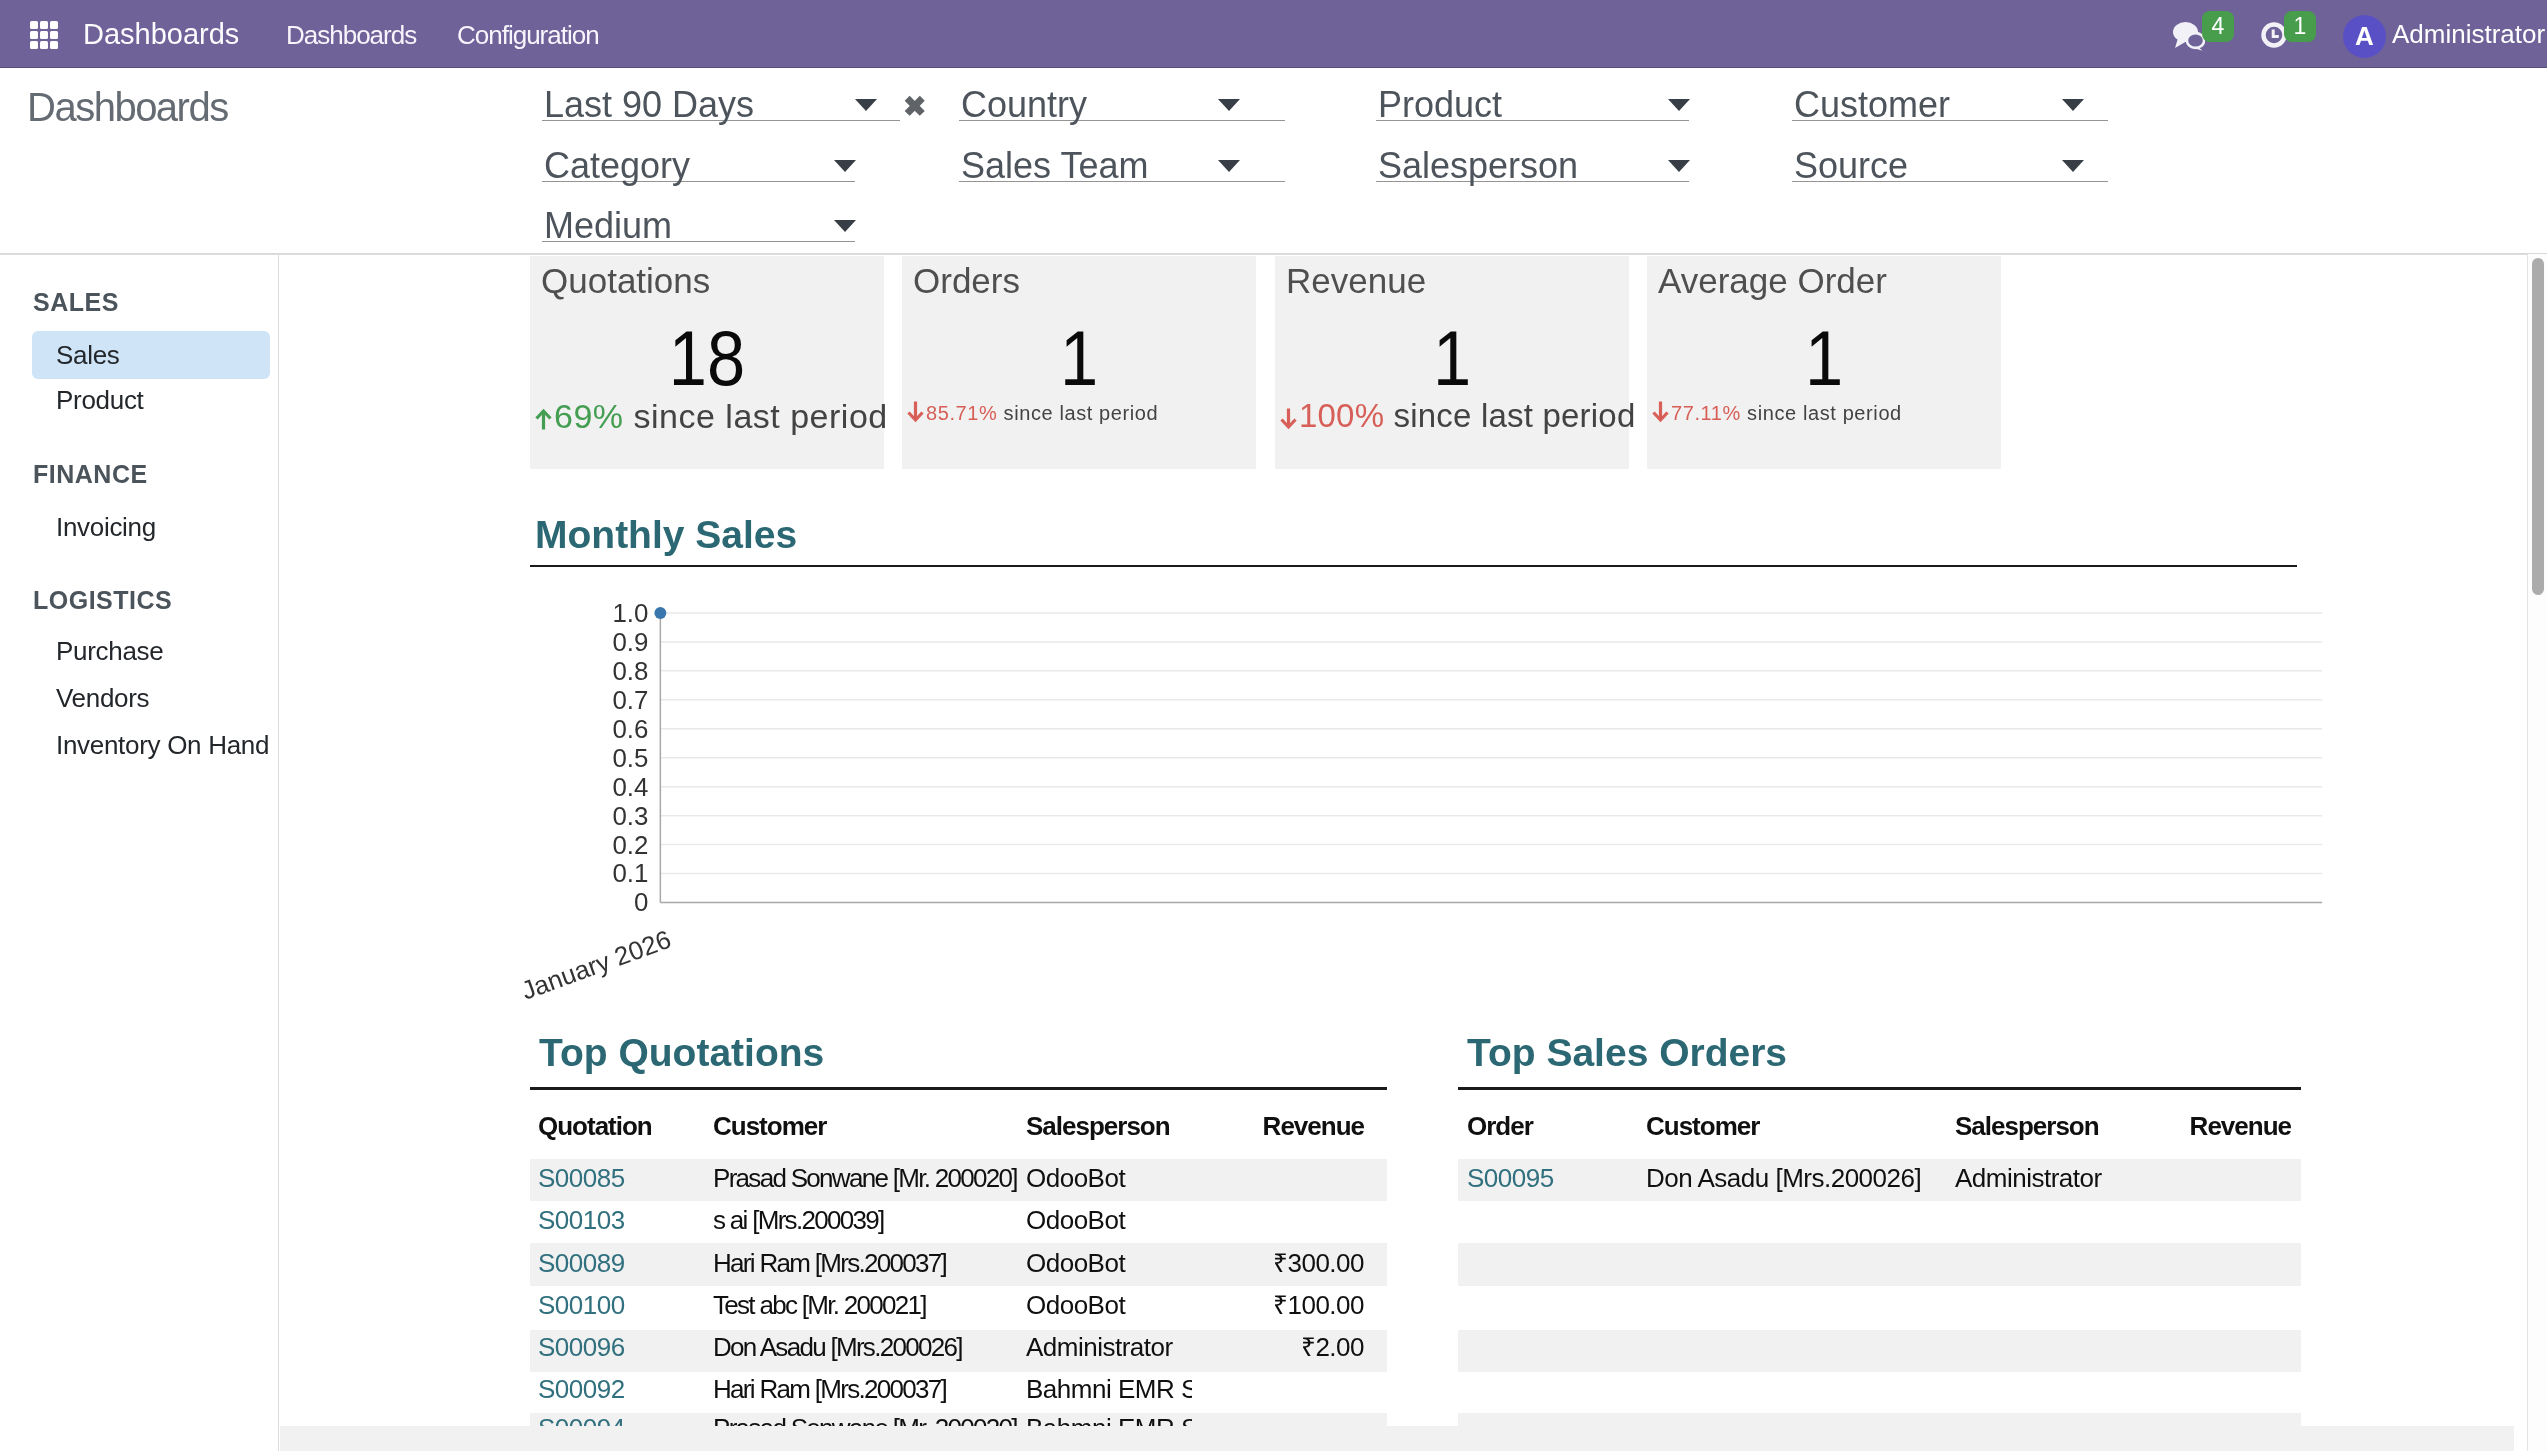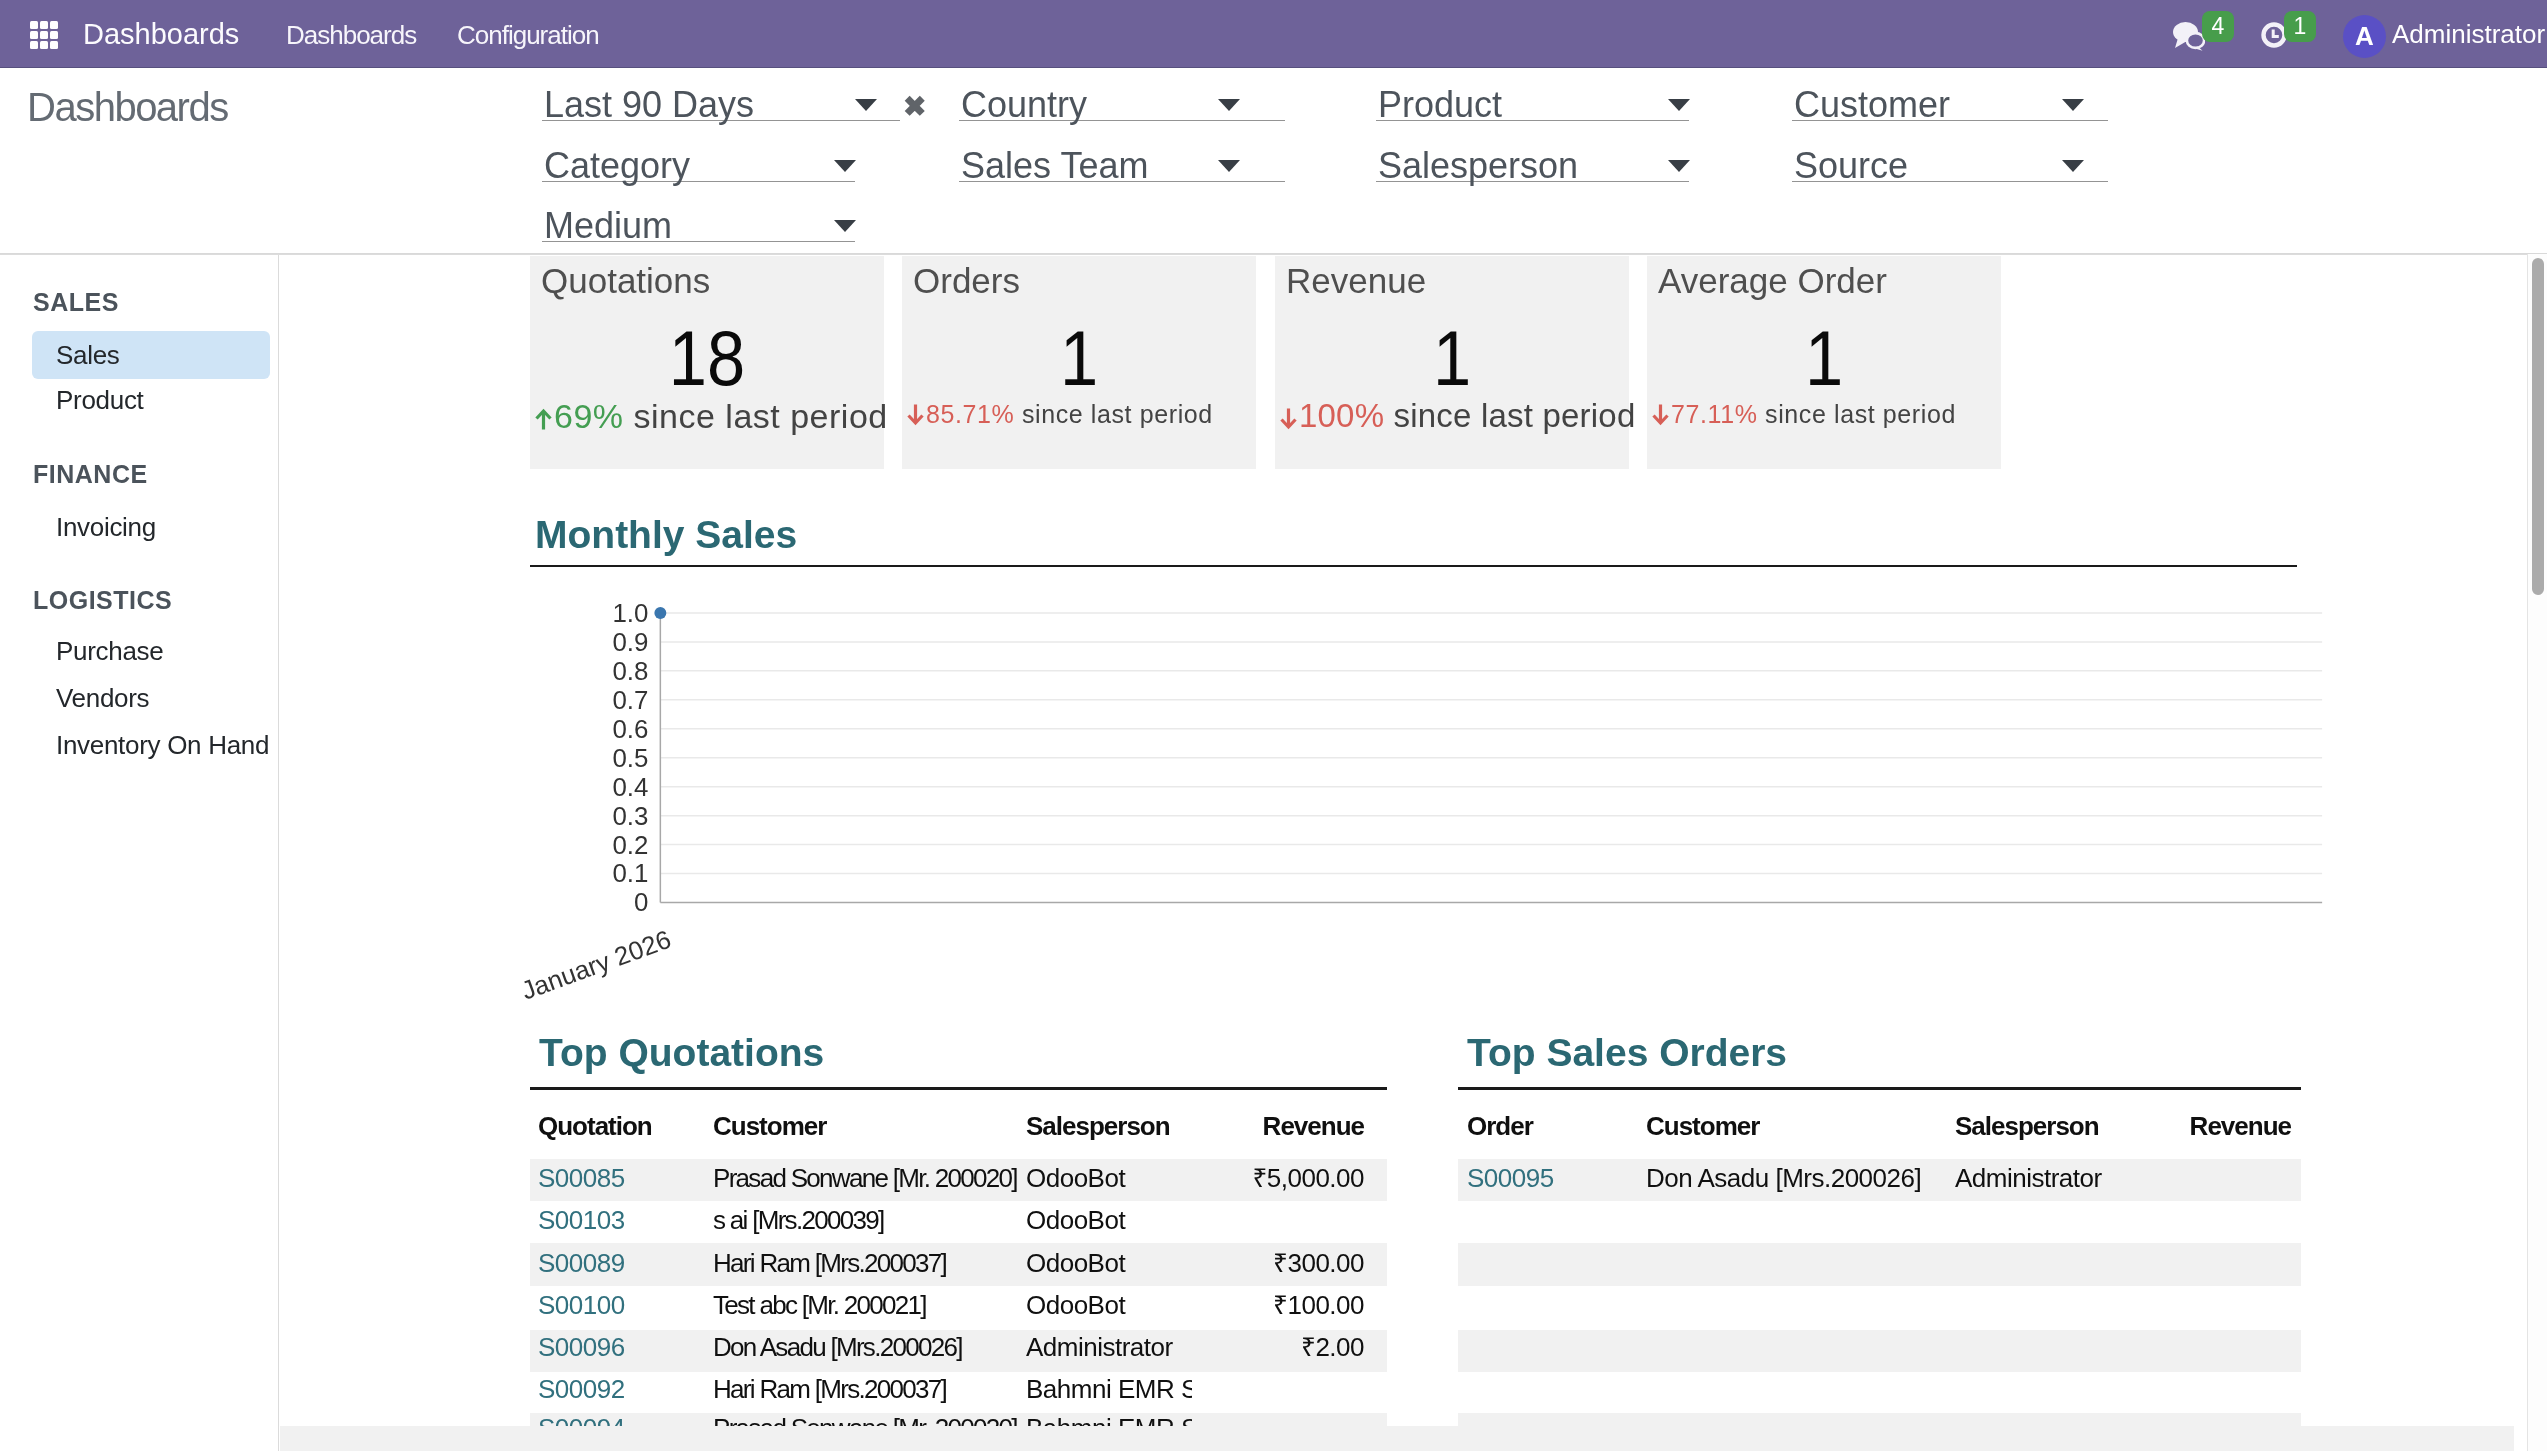--- a/index.html
+++ b/index.html
@@ -42,21 +42,21 @@
 .sitem { position:absolute; left:56px; font-size:26px; letter-spacing:-0.3px; color:#23272b; white-space:nowrap; }
 #sactive { position:absolute; left:32px; top:76px; width:238px; height:48px;
   background:#cfe4f6; border-radius:6px; }
 
 
 .card { position:absolute; top:1px; width:354px; height:213px; background:#f1f1f1; }
 .card .ctitle { position:absolute; left:11px; top:5px; font-size:35px; color:#4f4f4f; }
 .card .cnum { position:absolute; left:0; top:57px; width:100%; text-align:center;
   font-size:78px; font-weight:500; color:#0a0a0a; transform:scaleX(0.88); }
 .card .cdelta { position:absolute; left:4px; top:141px; font-size:34px; color:#434343; white-space:nowrap; letter-spacing:0.5px;}
-.cdelta.f2 { font-size:25px; top:144px; letter-spacing:0.6px; }
+.cdelta.f2 { font-size:20px; top:144px; letter-spacing:0.6px; }
 .cdelta.f3 { font-size:33px; top:141px; letter-spacing:0.2px; }
 .up { color:#449e52; }
 .cdelta svg { vertical-align:-3px; margin-right:1px; }
 .down { color:#d75f57; }
 
 
 .sectitle { position:absolute; font-size:39px; font-weight:700; color:#2b6873; }
 
 
 .th { position:absolute; font-size:26px; line-height:26px; font-weight:700; color:#101010; white-space:nowrap; letter-spacing:-1px; }
@@ -239,21 +239,20 @@
     <div class="th" style="left:530px; top:858px; width:834px; text-align:right;">Revenue</div>
 
     <div class="stripe" style="left:530px; top:904px;  width:857px; height:42px;"></div>
     <div class="stripe" style="left:530px; top:988px;  width:857px; height:43px;"></div>
     <div class="stripe" style="left:530px; top:1075px; width:857px; height:42px;"></div>
     <div class="stripe" style="left:530px; top:1158px; width:857px; height:45px;"></div>
 
     <div class="td tlink" style="left:538px; top:910px;">S00085</div>
     <div class="td c2" style="left:713px; top:910px;">Prasad Sonwane [Mr. 200020]</div>
     <div class="td" style="left:1026px; top:910px;">OdooBot</div>
-    <div class="td" style="left:530px; top:910px; width:834px; text-align:right;">₹5,000.00</div>
 
     <div class="td tlink" style="left:538px; top:952px;">S00103</div>
     <div class="td c2" style="left:713px; top:952px;">s ai [Mrs.200039]</div>
     <div class="td" style="left:1026px; top:952px;">OdooBot</div>
 
     <div class="td tlink" style="left:538px; top:995px;">S00089</div>
     <div class="td c2" style="left:713px; top:995px;">Hari Ram [Mrs.200037]</div>
     <div class="td" style="left:1026px; top:995px;">OdooBot</div>
     <div class="td" style="left:530px; top:995px; width:834px; text-align:right;">₹300.00</div>
 

